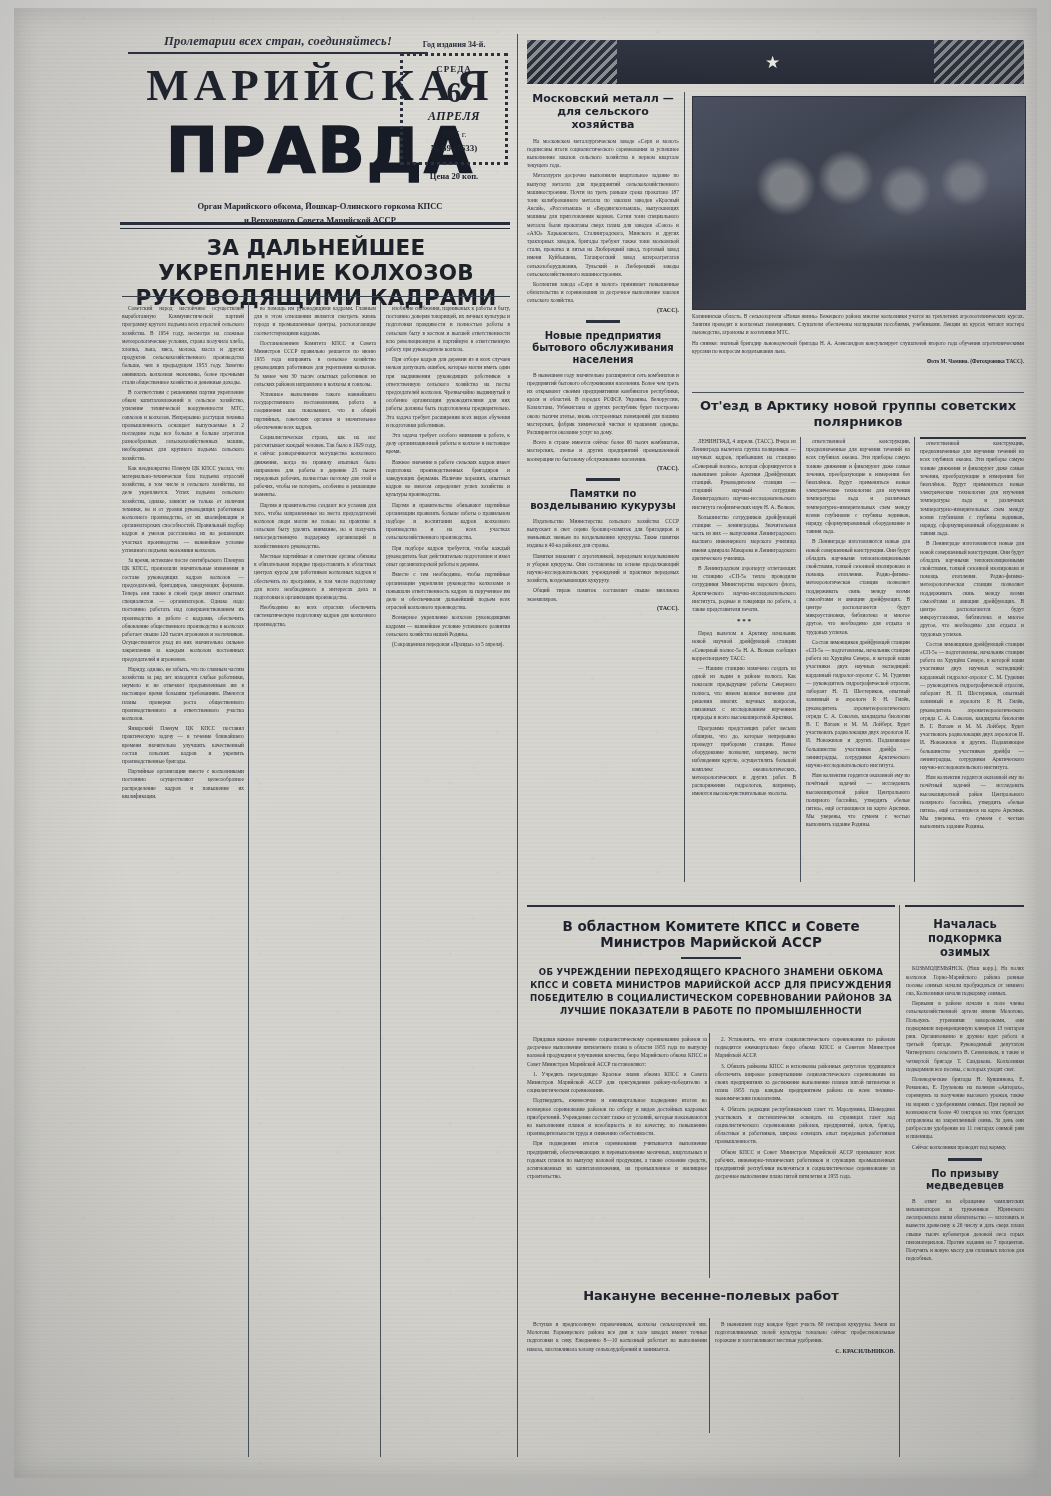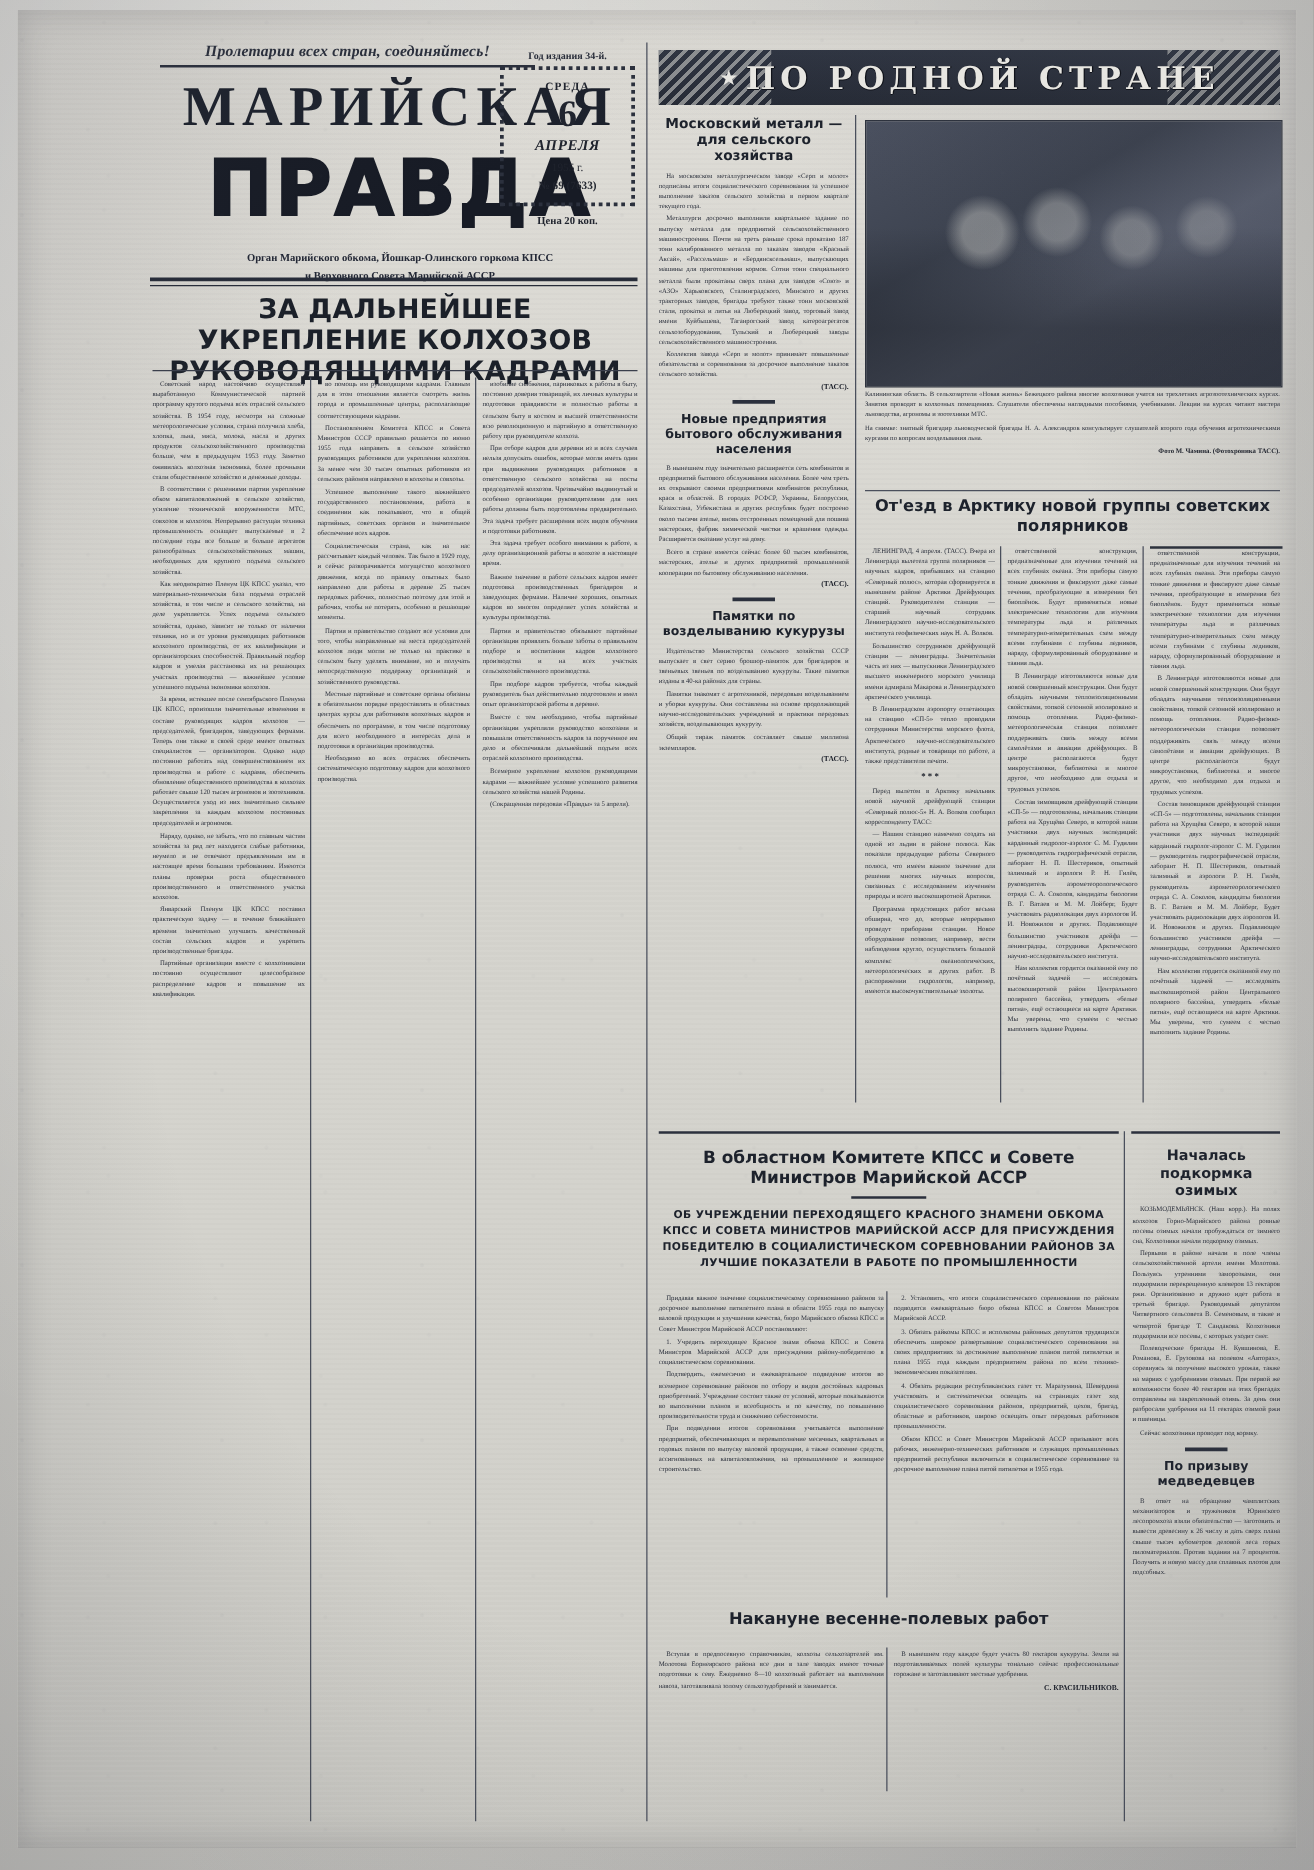--- a/index.html
+++ b/index.html
@@ -185,21 +185,20 @@
         <p>(Сокращенная передовая «Правды» за 5 апреля).</p>
       </div>
   </div>
 
   <div class="vline" style="left:248px;top:302px;height:1155px;"></div>
   <div class="vline" style="left:380px;top:302px;height:1155px;"></div>
   <div class="vline" style="left:517px;top:34px;height:1423px;"></div>
 
   <div class="banner">
     <span class="banner-star">★</span>
-    <span class="banner-text">ПО РОДНОЙ СТРАНЕ</span>
   </div>
 
   <div class="col" style="left:527px;top:92px;width:152px;">
     <div class="sub-h" style="font-size:11px;">Московский металл — для сельского хозяйства</div>
     <div class="tx" style="margin-top:5px;" id="metalBody">
         <p>На московском металлургическом заводе «Серп и молот» подписаны итоги социалистического соревнования за успешное выполнение заказов сельского хозяйства в первом квартале текущего года.</p>
         <p>Металлурги досрочно выполнили квартальное задание по выпуску металла для предприятий сельскохозяйственного машиностроения. Почти на треть раньше срока прокатано 187 тонн калиброванного металла по заказам заводов «Красный Аксай», «Рассельмаш» и «Бердянсксельмаш», выпускающих машины для приготовления кормов. Сотни тонн специального металла были прокатаны сверх плана для заводов «Союз» и «АЗО» Харьковского, Сталинградского, Минского и других тракторных заводов, бригады требуют также тонн московской стали, прокатка и литья на Люберецкий завод, торговый завод имени Куйбышева, Таганрогский завод катероагрегатов сельхозоборудования, Тульский и Люберецкий заводы сельскохозяйственного машиностроения.</p>
         <p>Коллектив завода «Серп и молот» принимает повышенные обязательства и соревнования за досрочное выполнение заказов сельского хозяйства.</p>
       </div>
     <div class="tass">(ТАСС).</div>

